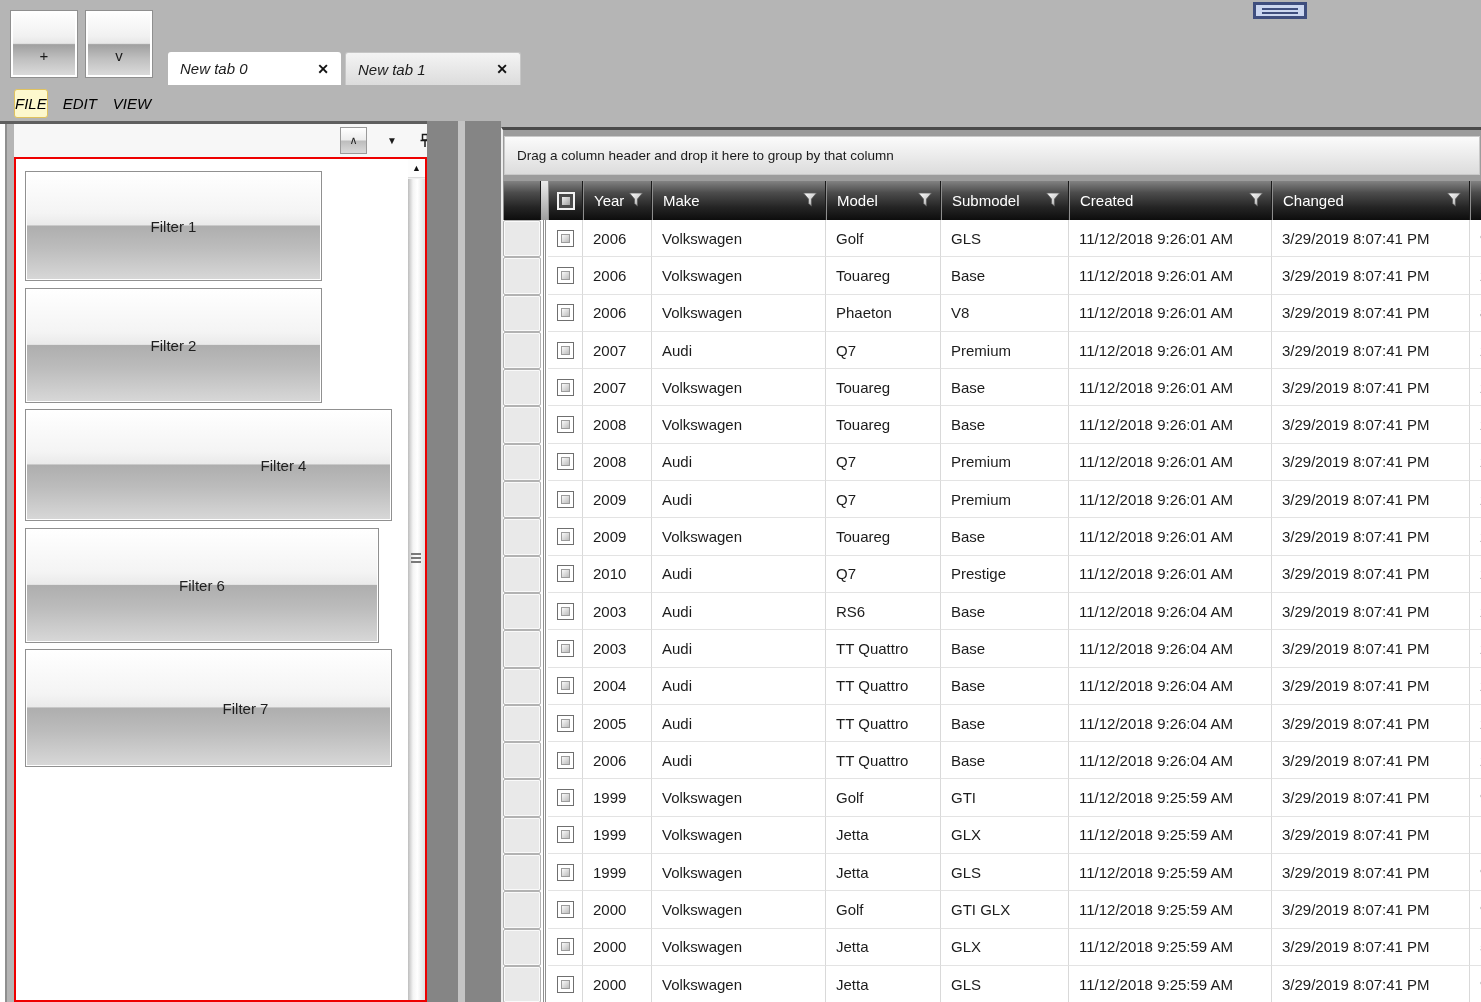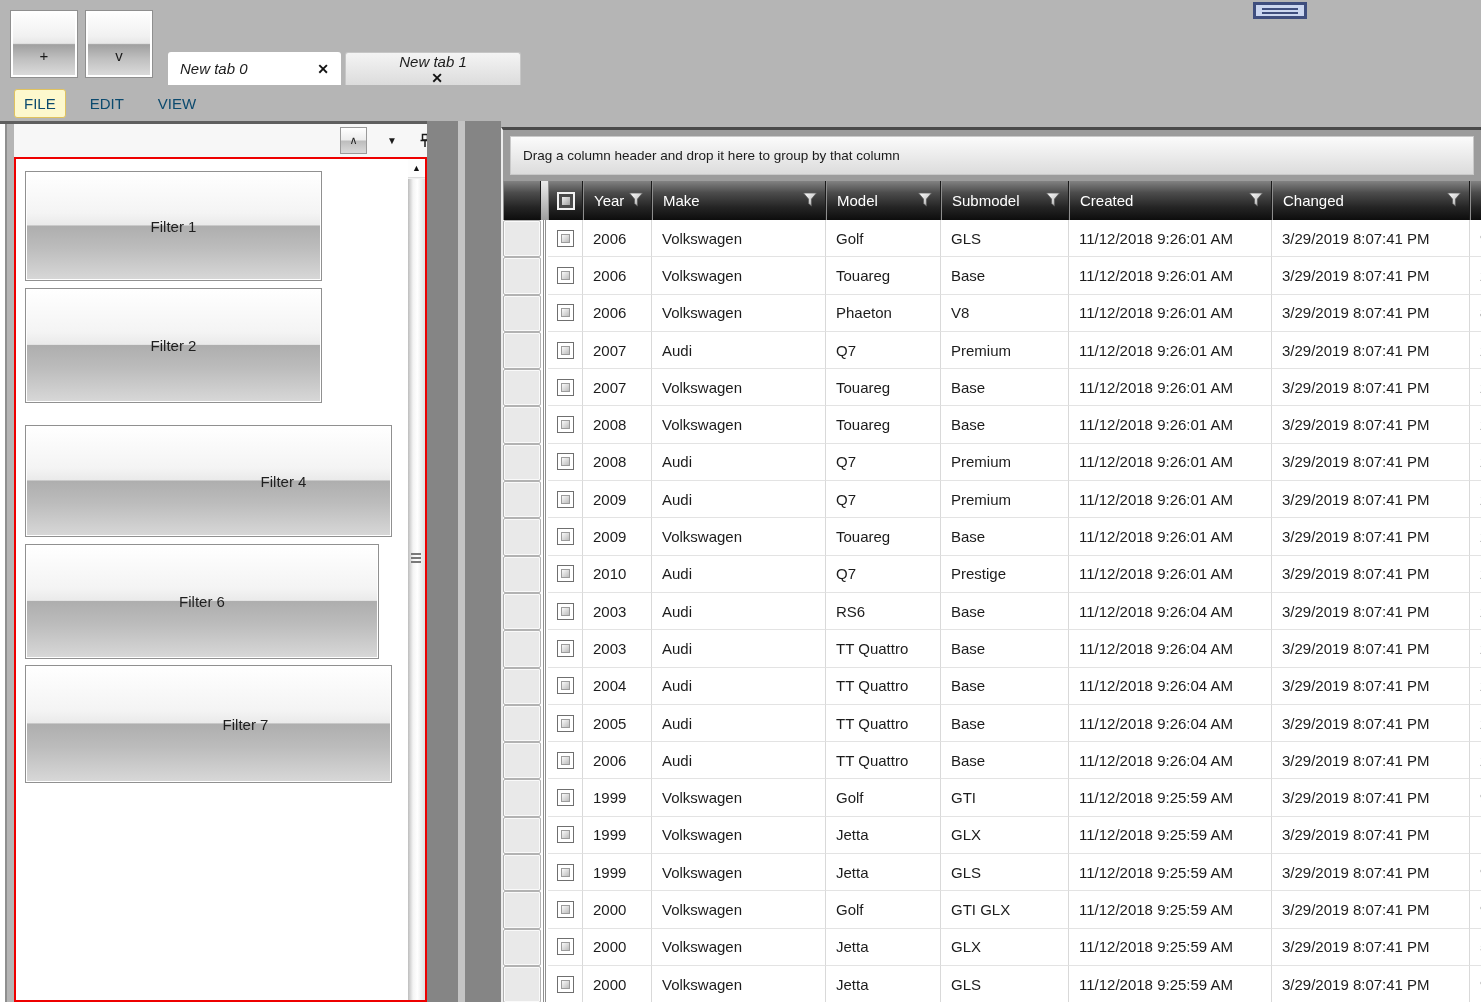--- a/index.html
+++ b/index.html
@@ -19,45 +19,45 @@
   .win-icon::before, .win-icon::after { content:""; display:block; width:36px; height:2px;
     background:#3f4e7e; margin:0 auto; }
   .win-icon::before { margin-top:3px; }
   .win-icon::after { margin-top:2px; }
 
   .tab { position:absolute; top:52px; height:33px; border-radius:3px 3px 0 0;
     display:flex; align-items:center; font-size:15px; padding:0 12px; }
   .tab .lbl { flex:1;font-style:italic; }
   .tab .x { font-size:14px; font-weight:bold; color:#111; margin-left:8px; cursor:pointer; }
   .tab0 { left:168px; width:173px; background:#ffffff; }
-  .tab1 { left:345px; width:176px; background:linear-gradient(180deg,#f4f4f4,#dcdcdc); border:1px solid #c6c6c6; border-bottom:none;flex-direction:column; }
+  .tab1 { left:345px; width:176px; background:linear-gradient(180deg,#f4f4f4,#dcdcdc); border:1px solid #c6c6c6; border-bottom:none; }
 
   .menubar { position:absolute; left:14px; top:85px; height:36px; display:flex; align-items:center; }
-  .menu-item { font-size:15px; color:#0c4a6e; padding:5px 9px; margin-right:14px; border:1px solid transparent; border-radius:3px; cursor:default; }
+  .menu-item { font-size:15px; color:#000000; padding:5px 0; margin-right:14px; border:1px solid transparent; border-radius:3px; cursor:default;font-style:italic; }
   .menu-item.active { background:#fdf8cd; border-color:#e0c25e; }
 
   
   .left-rail { position:absolute; left:0; top:121px; width:14px; height:881px;
     background:linear-gradient(90deg,#ffffff 0 5px,#8f8f8f 5px 7px,#b5b5b5 7px 14px); }
   .dock-top-line { position:absolute; left:0; top:121px; width:427px; height:3px; background:#5f5f5f; }
   .tool-strip { position:absolute; left:14px; top:124px; width:413px; height:33px; background:#f7f7f7; }
   .chev-btn { position:absolute; left:326px; top:3px; width:27px; height:27px; border:1px solid #9a9a9a;
     background:linear-gradient(180deg,#ffffff 0%,#ececec 48%,#bdbdbd 52%,#dadada 100%);
     display:flex; align-items:center; justify-content:center; font-size:11px; color:#222; }
   .dd-arrow { position:absolute; left:364px; top:0; width:28px; height:33px; display:flex; align-items:center; justify-content:center; font-size:10px; color:#1a1a1a; }
   .pin-btn { position:absolute; left:396px; top:0; width:30px; height:33px; display:flex; align-items:center; justify-content:center; }
 
   .red-panel { position:absolute; left:14px; top:157px; width:413px; height:845px;
     border:2px solid #ee0000; background:#ffffff; }
   .filters { position:absolute; left:9px; top:12px; }
   .fb { display:flex; align-items:center; justify-content:center; border:1px solid #909090;
     background:linear-gradient(180deg,#ffffff 0%,#f4f4f4 38%,#eaeaea 49%,#aeaeae 50%,#bcbcbc 70%,#d8d8d8 100%);
     box-shadow:inset 0 0 0 1px #ffffff; font-size:15px; color:#1f1f1f; cursor:default; }
   .fb:nth-child(1){ width:297px; height:110px; margin-bottom:7px; }
-  .fb:nth-child(2){ width:297px; height:115px; margin-bottom:22px; }
+  .fb:nth-child(2){ width:297px; height:115px; margin-bottom:6px; }
   .fb:nth-child(3){ width:367px; height:112px; margin-bottom:7px; }
   .fb:nth-child(4){ width:354px; height:115px; margin-bottom:6px; }
   .fb:nth-child(5){ width:367px; height:118px; margin-bottom:3px; }
   .fb:nth-child(6){ width:367px; height:118px; margin-bottom:2px;margin-top:42px; }
   .fb:nth-child(7){ width:367px; height:115px; }
   .fb:nth-child(3) span{ transform:translateX(75px); }
   .fb:nth-child(5) span{ transform:translateX(37px); }
   .fb:nth-child(6) span{ transform:translateX(19px); }
   .fb:nth-child(7) span{ transform:translateX(75px); }
 
@@ -70,21 +70,21 @@
 
   
   .strip { position:absolute; top:121px; height:881px; }
   .strip.s1 { left:427px; width:31px; background:#858585; }
   .strip.s2 { left:458px; width:7px;  background:#c4c4c4; }
   .strip.s3 { left:465px; width:36px; background:#858585; }
 
   
   .grid { position:absolute; left:501px; top:127px; width:980px; height:875px;
     border-top:3px solid #4a4a4a; border-left:2px solid #ededed; background:#ffffff; overflow:hidden; }
-  .groupbar { height:51px; background:#9c9c9c; padding:6px 7px; }
+  .groupbar { height:51px; background:#9c9c9c; padding:6px 1px; }
   .groupbar-inner { height:100%; border:1px solid #c9c9c9; background:linear-gradient(180deg,#fbfbfb,#dcdcdc);
     display:flex; align-items:center; padding-left:12px; font-size:13.5px; color:#1a1a1a; }
 
   .cols { display:grid; grid-template-columns:38px 7px 35px 69px 174px 115px 128px 203px 198px 80px; }
   .ghead { height:39px; background:#3d3d3d; }
   .hcell { position:relative; display:flex; align-items:center; color:#ffffff; font-size:15px;
     padding-left:10px; background:linear-gradient(180deg,#828282 0%,#4c4c4c 30%,#242424 68%,#0d0d0d 100%);
     border-left:1px solid #8e8e8e; border-right:1px solid #1a1a1a; cursor:default; }
   .hcell .funnel { position:absolute; right:7px; top:11px; }
   .hsep { background:linear-gradient(180deg,#ececec,#9f9f9f); }

